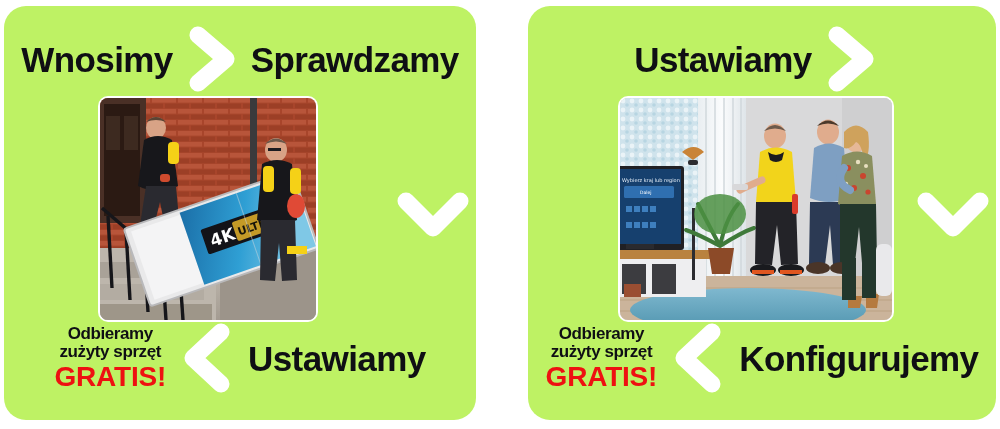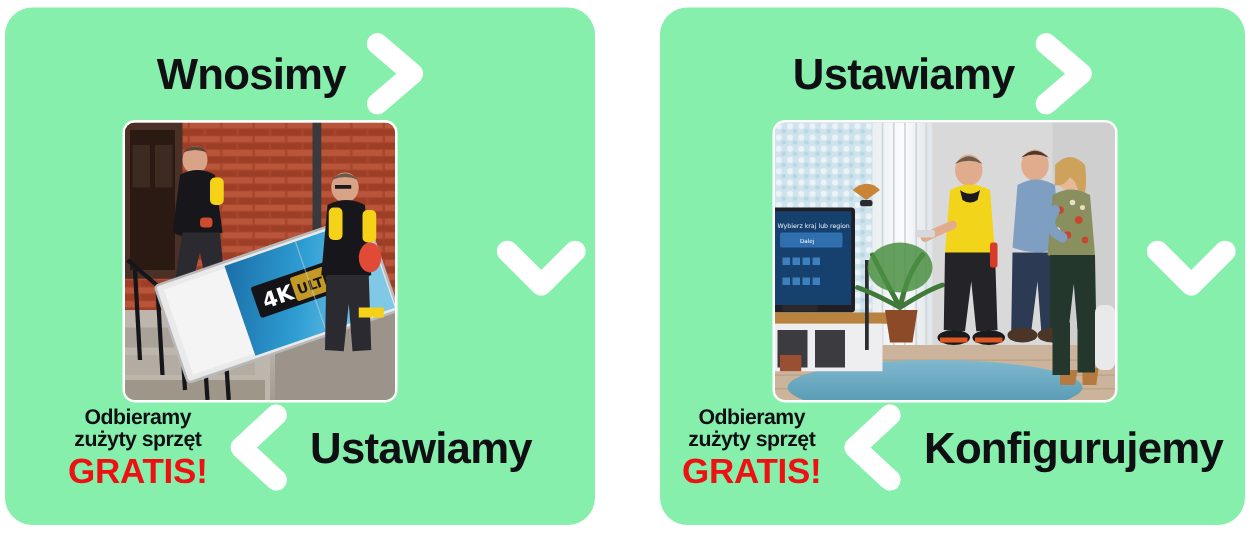--- a/index.html
+++ b/index.html
@@ -1,19 +1,19 @@
 <!DOCTYPE html>
 <html><head>
 <meta charset="utf-8">
 <style>
   html,body{margin:0;padding:0;background:#ffffff;}
   body{width:1000px;height:429px;overflow:hidden;font-family:"Liberation Sans",sans-serif;}
   .stage{position:relative;width:1000px;height:429px;background:#ffffff;}
 
-  .panel{position:absolute;top:6px;height:414px;background:#86efac;border-radius:22px;}
+  .panel{position:absolute;top:6px;height:414px;background:#bef264;border-radius:22px;}
   .panel.left{left:4px;width:472px;}
   .panel.right{left:528px;width:468px;}
 
   
   .row-top{position:absolute;left:0;top:22px;width:100%;height:62px;
            display:flex;align-items:center;justify-content:center;}
   .row-top .word{
     font-family:"Liberation Sans",sans-serif;
     font-weight:bold;font-size:35px;letter-spacing:-.6px;color:#0f0f14;line-height:1;white-space:nowrap;}
 
@@ -53,20 +53,21 @@
 
   <div class="panel left">
 
     <div class="row-top">
       <span class="word">Wnosimy</span>
 
       <svg class="chev right-arrow" viewBox="0 0 54 66">
         <path d="M13 9 L41 33 L13 57" fill="none" stroke="#ffffff" stroke-width="17" stroke-linecap="round" stroke-linejoin="round"></path>
       </svg>
 
+      <span class="word">Sprawdzamy</span>
     </div>
 
     <div class="photo">
       <svg viewBox="0 0 216 222" preserveAspectRatio="none">
         <defs>
           <linearGradient id="tvbox" x1="0" y1="0" x2="1" y2="0.3">
             <stop offset="0" stop-color="#1b6fa8"></stop>
               <stop offset="0.55" stop-color="#2f9fd4"></stop>
             <stop offset="1" stop-color="#7fc8e6"></stop>
           </linearGradient>

